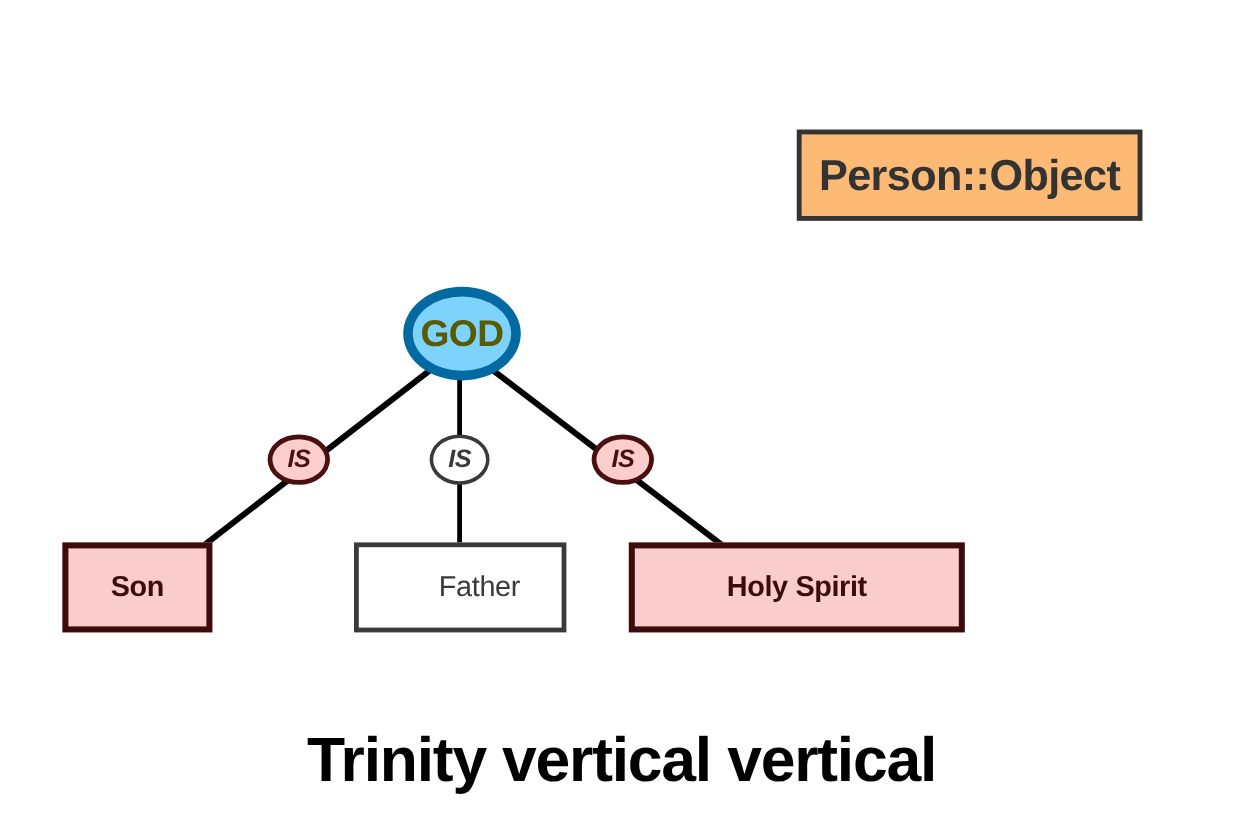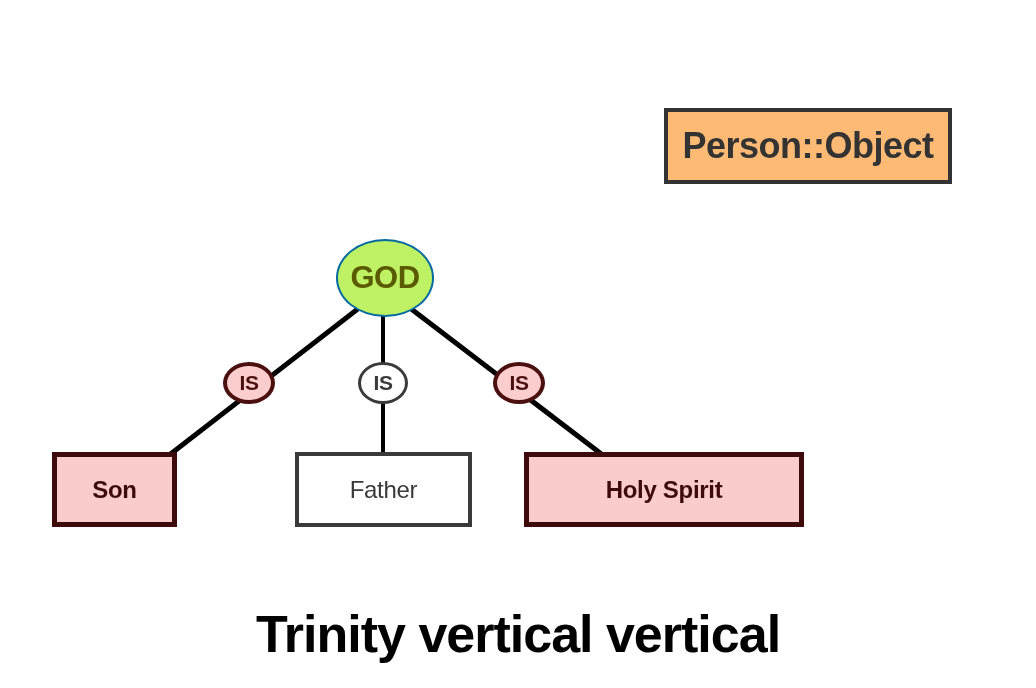--- a/index.html
+++ b/index.html
@@ -75,23 +75,23 @@
   }
 
   
   .node-ellipse-root {
     position: absolute;
     left: 336px;
     top: 239px;
     width: 98px;
     height: 78px;
     box-sizing: border-box;
-    border: 2px solid #0369a1;
+    border: 8px solid #0369a1;
     border-radius: 50%;
-    background: #bef264;
+    background: #7dd3fc;
   }
   .node-ellipse-root .lbl {
     position: absolute;
     left: 50%;
     top: 50%;
     transform: translate(-50%, -50%);
     white-space: nowrap;
     font-size: 31px;
     font-weight: bold;
     color: #5a5a00;
@@ -108,20 +108,21 @@
   }
   .is-node .lbl {
     position: absolute;
     left: 50%;
     top: 50%;
     transform: translate(-50%, -50%);
     white-space: nowrap;
     font-size: 21px;
     font-weight: bold;
     letter-spacing: -0.5px;
+    font-style: italic;
   }
   .is-node.pink {
     border: 4px solid #4a0f0f;
     background: #fbcdcd;
   }
   .is-node.pink .lbl { color: #4a0f0f; }
   .is-node.plain {
     border: 3px solid #3a3a3a;
     background: #ffffff;
   }
@@ -150,21 +151,21 @@
   }
   .leaf-box.pink {
     border: 5px solid #3d0b0b;
     background: #fbcccc;
   }
   .leaf-box.pink .lbl { color: #3d0b0b; }
   .leaf-box.plain {
     border: 4px solid #3a3a3a;
     background: #ffffff;
   }
-  .leaf-box.plain .lbl { color: #3a3a3a; font-weight: normal; }
+  .leaf-box.plain .lbl { color: #3a3a3a; font-weight: normal; margin-left: 16px; }
 
   #box-son   { left: 52px;  width: 125px; }
   #box-father{ left: 295px; width: 177px; }
   #box-spirit{ left: 524px; width: 280px; padding-left: 36px; }
 
   
   .caption {
     position: absolute;
     left: 0;
     top: 604px;

